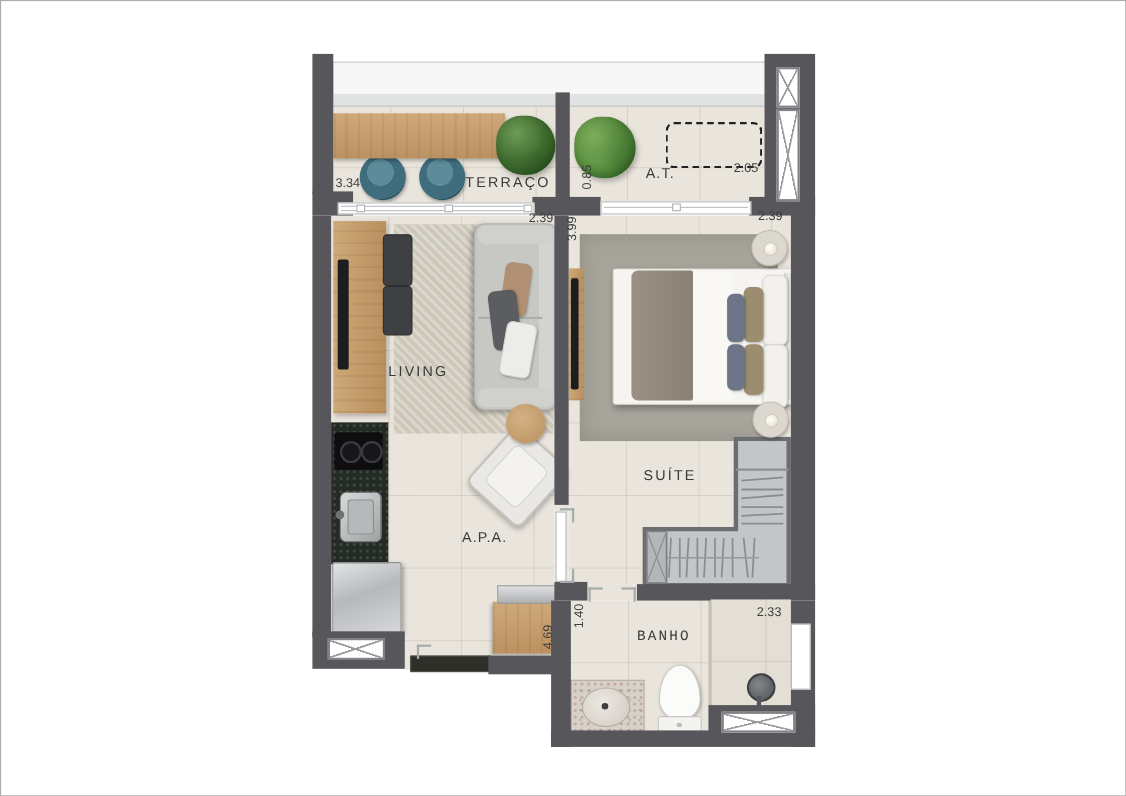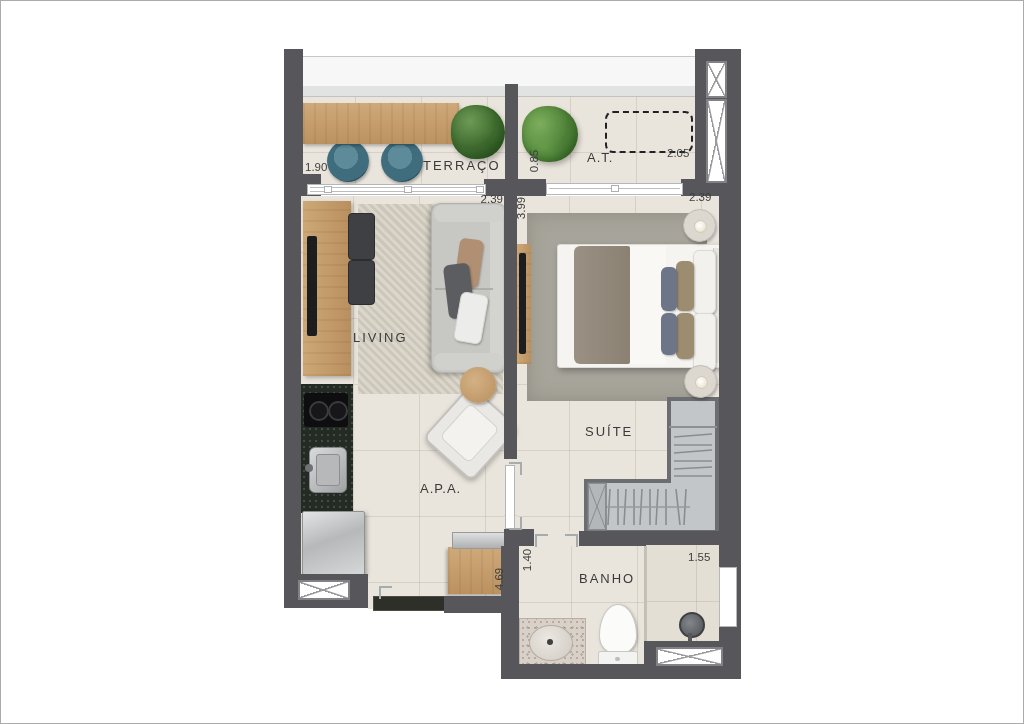--- a/index.html
+++ b/index.html
@@ -208,33 +208,33 @@
   <div class="dmark" style="left:508px;top:516px;transform:rotate(180deg);"></div>
   <div class="dmark" style="left:534px;top:533px;transform:rotate(0deg);"></div>
   <div class="dmark" style="left:564px;top:533px;transform:rotate(90deg);"></div>
 
   <div class="xbox" style="left:297px;top:579px;width:48px;height:16px;"></div>
   <div class="xbox" style="left:705px;top:60px;width:17px;height:33px;"></div>
   <div class="xbox" style="left:705px;top:98px;width:17px;height:80px;"></div>
   <div class="xbox" style="left:655px;top:646px;width:63px;height:15px;"></div>
 
   <div class="rlabel" style="left:422px;top:158px;">TERRAÇO</div>
-  <div class="dim" style="left:304px;top:161px;">1.90</div>
+  <div class="dim" style="left:304px;top:161px;">3.34</div>
 
   <div class="rlabel" style="left:586px;top:150px;letter-spacing:1px;">A.T.</div>
   <div class="dim" style="left:666px;top:147px;">2.05</div>
   <div class="vdim" style="left:520px;top:154px;">0.85</div>
 
   <div class="dim" style="left:472px;top:193px;width:30px;text-align:right;">2.39</div>
   <div class="rlabel" style="left:352px;top:330px;">LIVING</div>
 
   <div class="vdim" style="left:507px;top:201px;">3.99</div>
   <div class="dim" style="left:688px;top:191px;">2.39</div>
   <div class="rlabel" style="left:584px;top:424px;">SUÍTE</div>
 
   <div class="rlabel" style="left:419px;top:481px;letter-spacing:1px;">A.P.A.</div>
   <div class="vdim" style="left:485px;top:572px;">4.69</div>
 
   <div class="vdim" style="left:513px;top:553px;">1.40</div>
-  <div class="rlabel" style="left:578px;top:571px;">BANHO</div>
-  <div class="dim" style="left:687px;top:551px;">1.55</div>
+  <div class="rlabel" style="left:578px;top:571px;font-family:Liberation Mono, monospace;">BANHO</div>
+  <div class="dim" style="left:687px;top:551px;">2.33</div>
 
 </div>
 
 </body></html>

